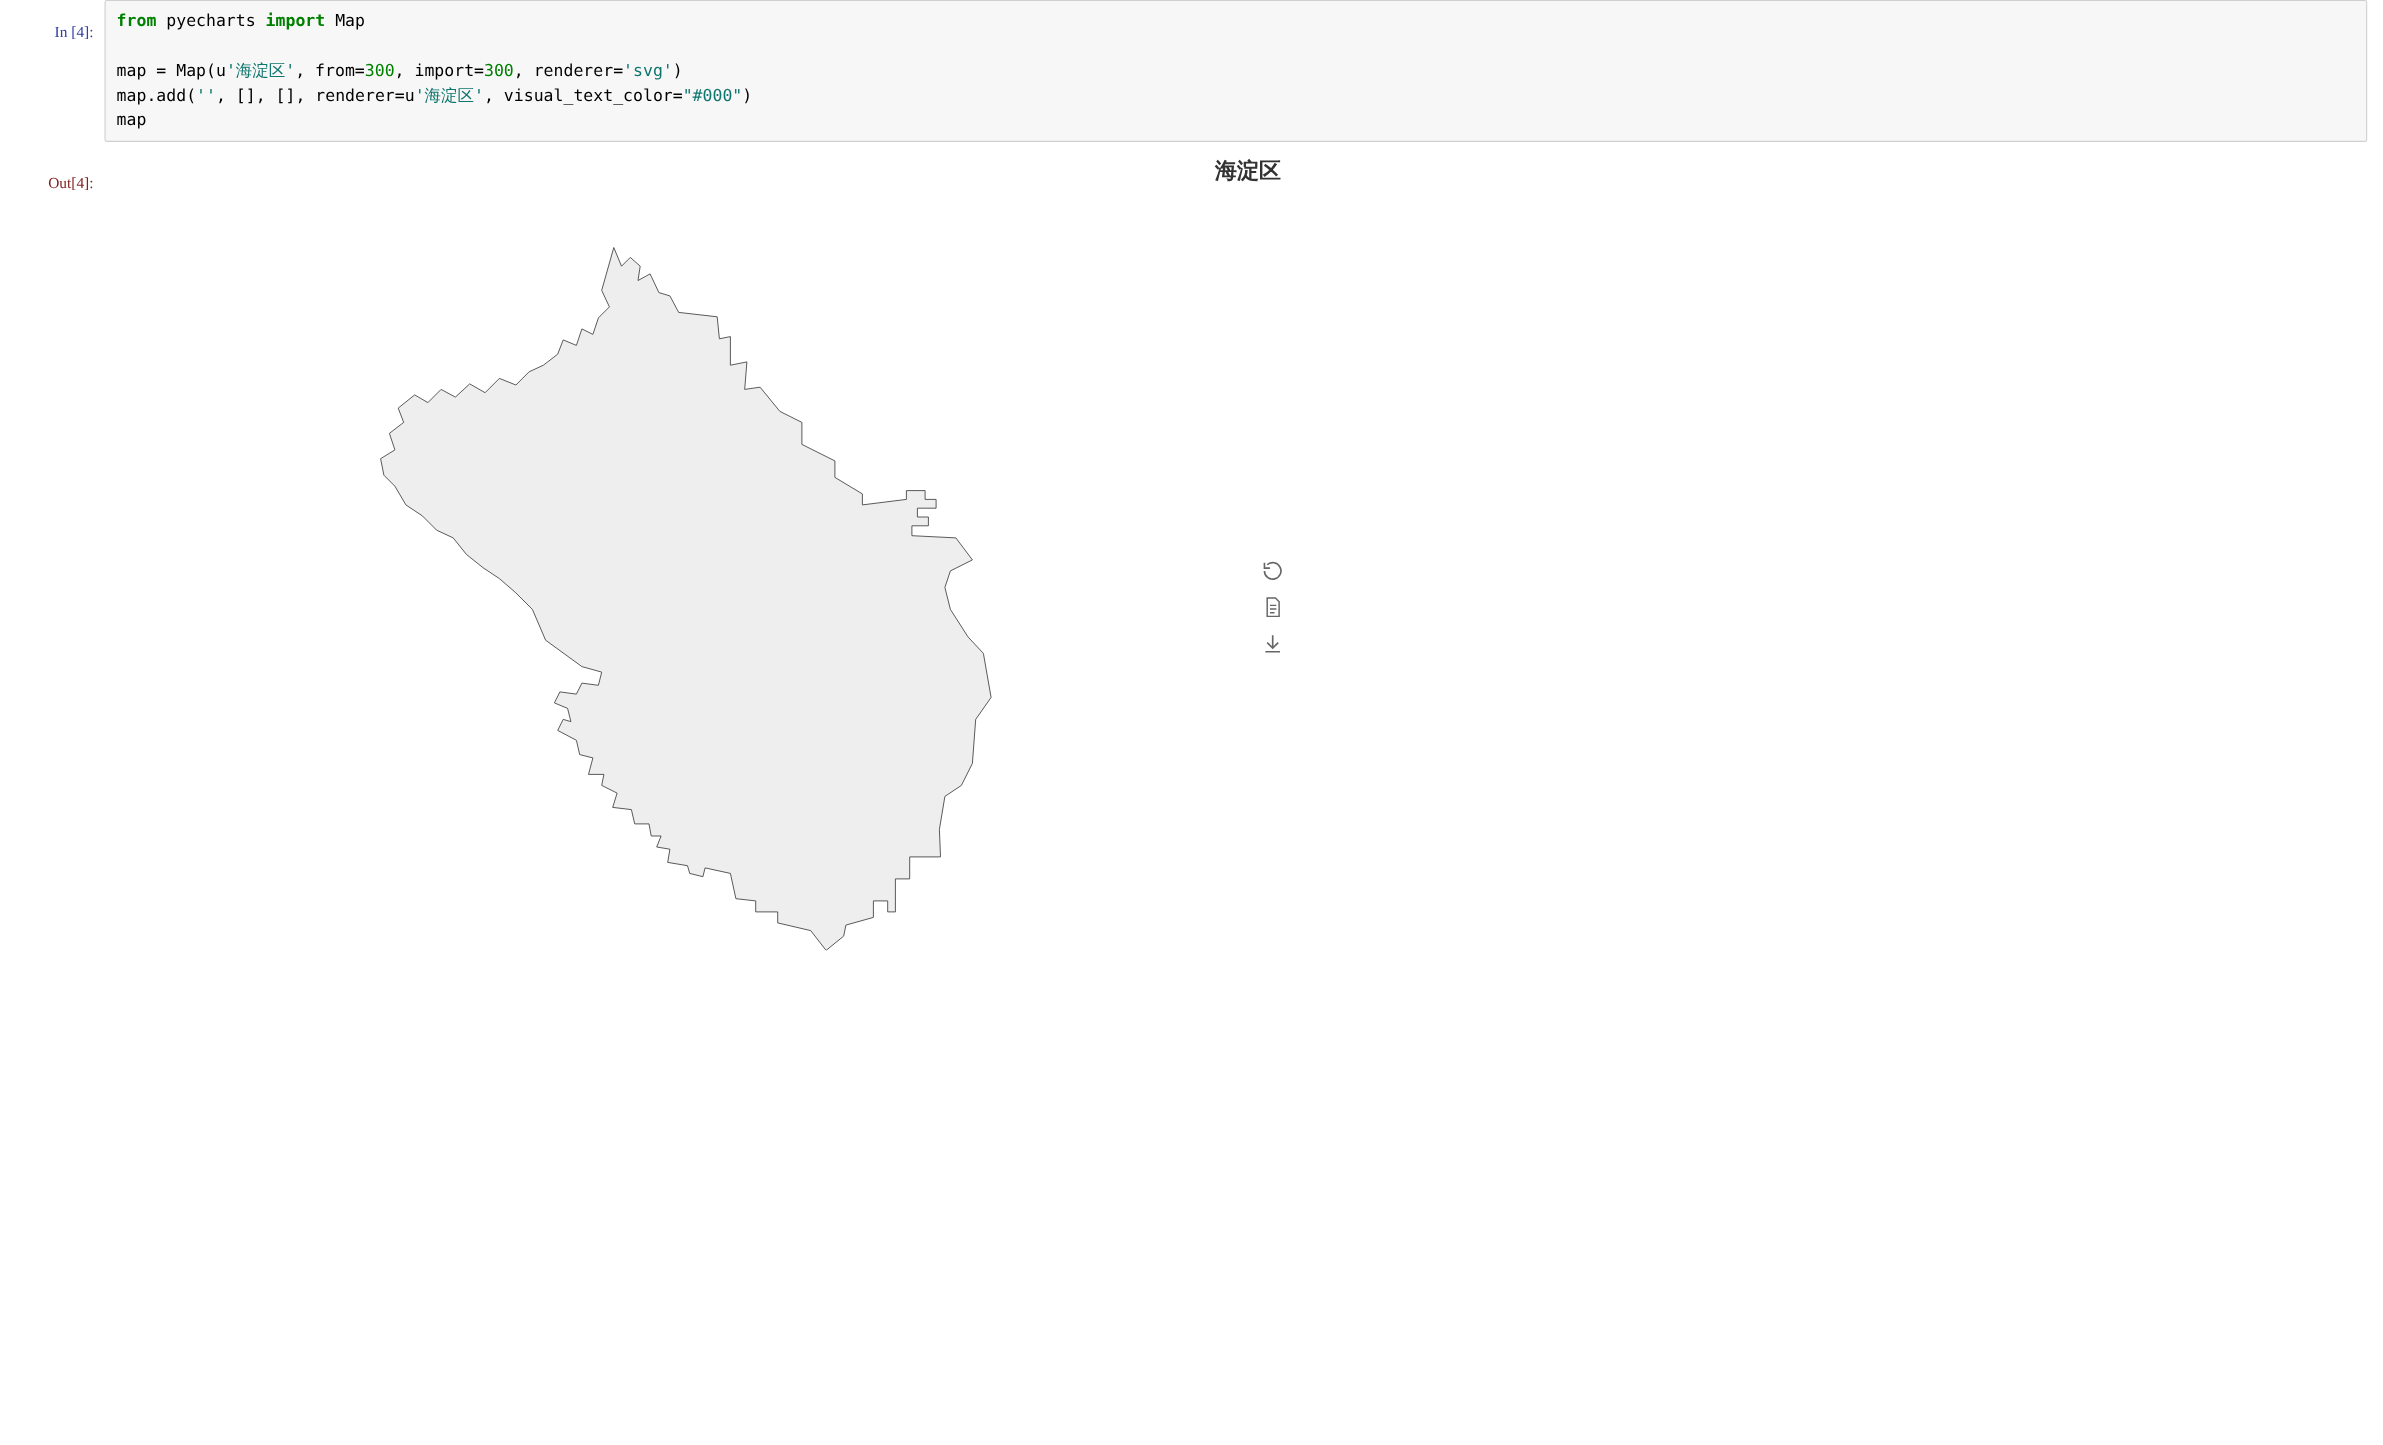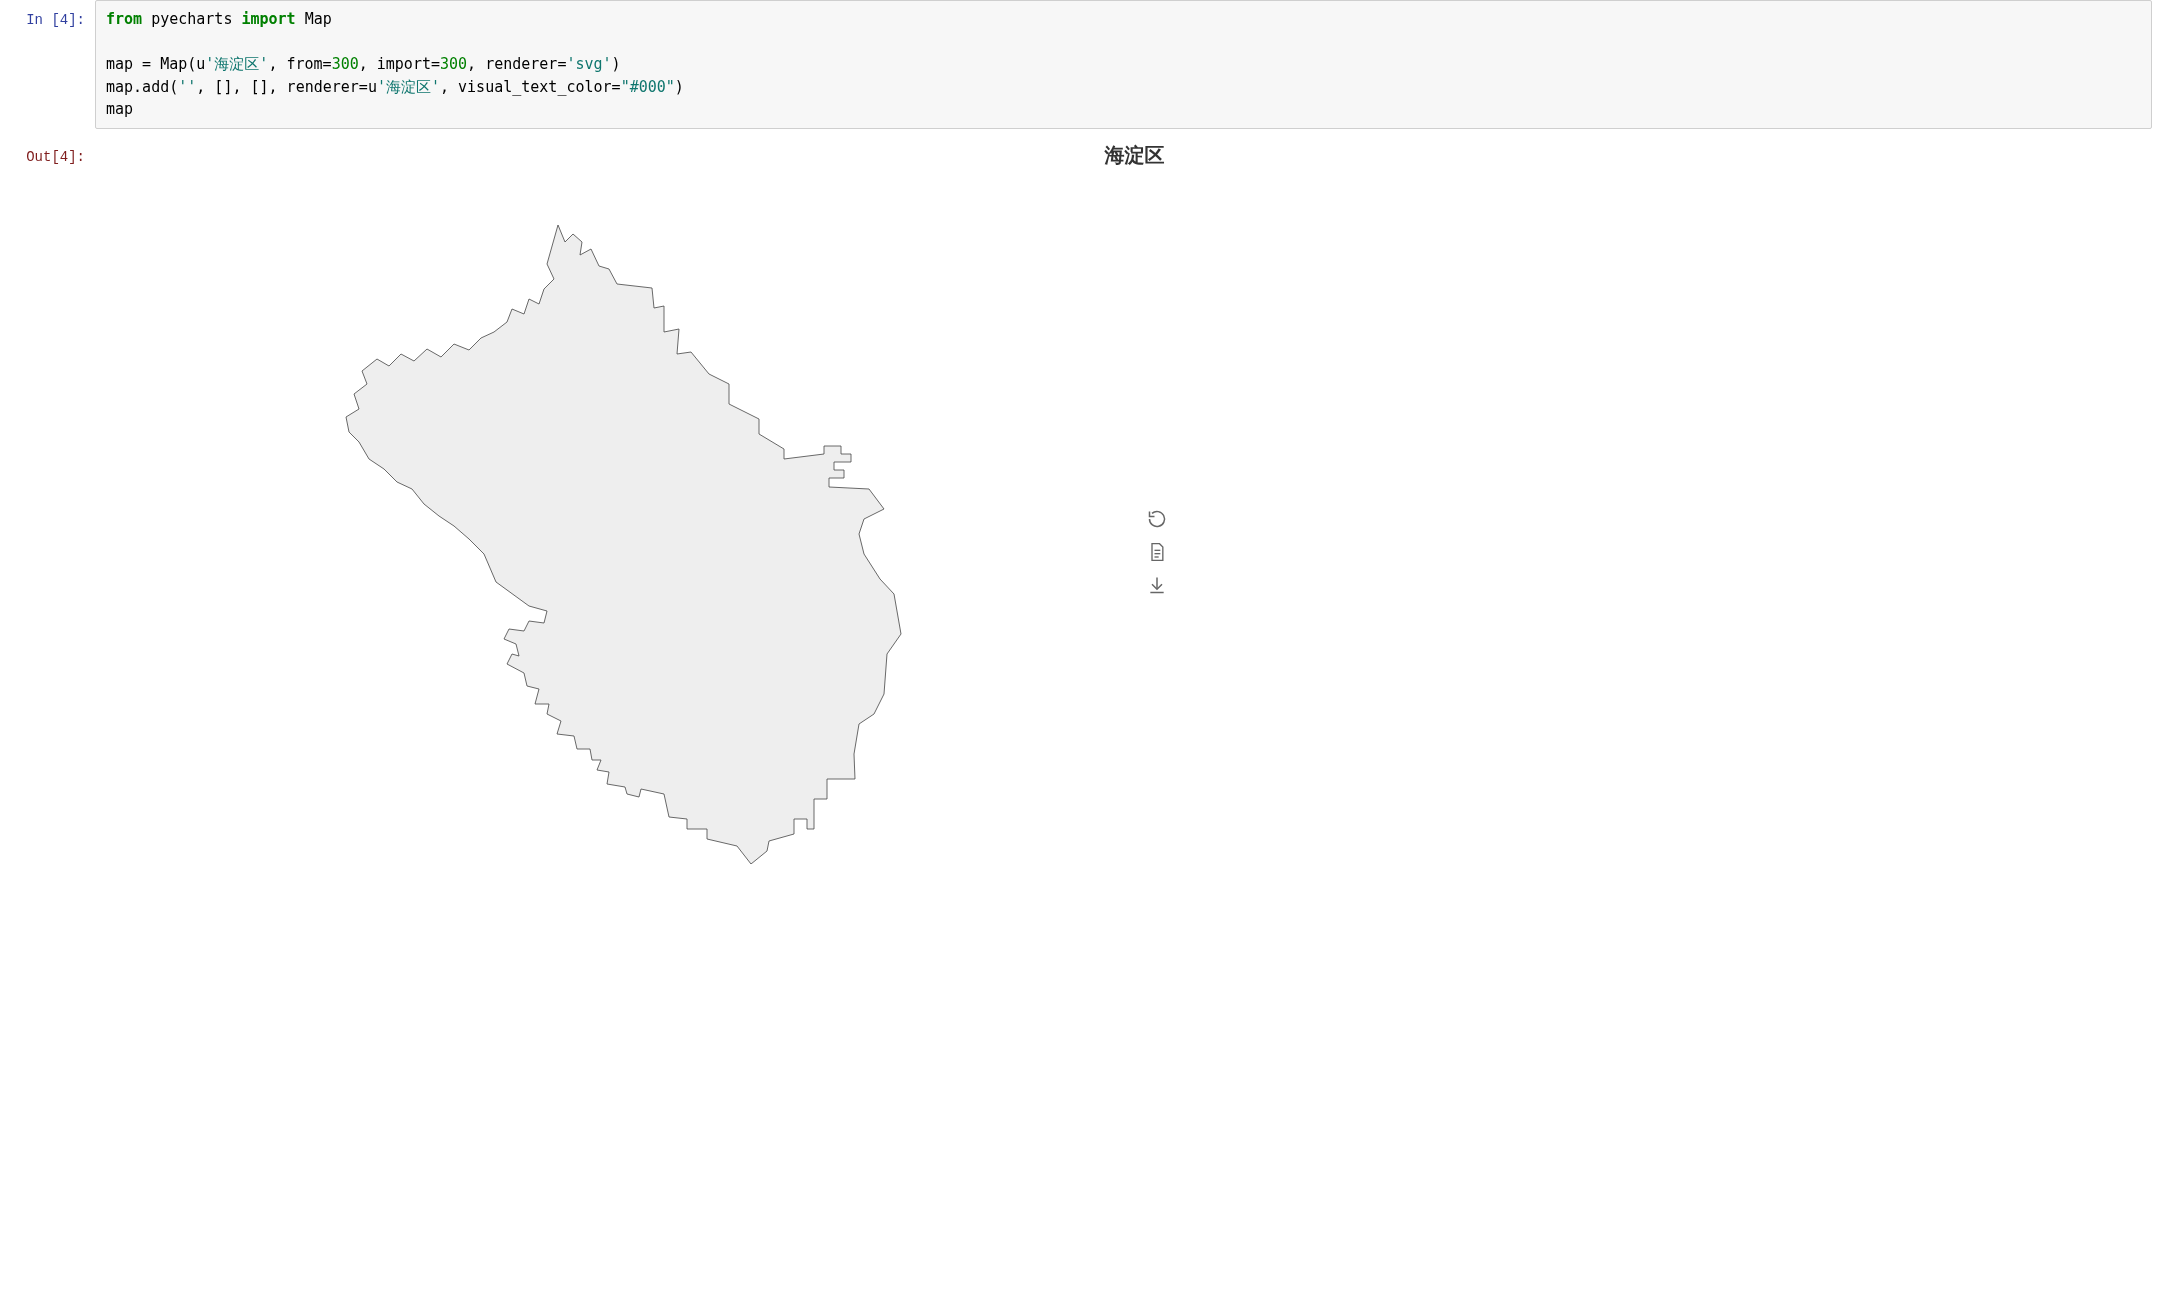--- a/index.html
+++ b/index.html
@@ -16,22 +16,22 @@
 
     .notebook-cell {
       display: flex;
       margin-bottom: 8px;
     }
 
     .prompt {
       width: 95px;
       text-align: right;
       padding-right: 10px;
-      padding-top: 12px;
-      font-family: Liberation Mono, monospace;
+      padding-top: 23px;
+      font-family: Liberation Serif, serif;
       font-size: 14px;
       flex-shrink: 0;
     }
 
     .prompt-in {
       color: #303F9F;
     }
 
     .prompt-out {
       color: #7f1d1d;

